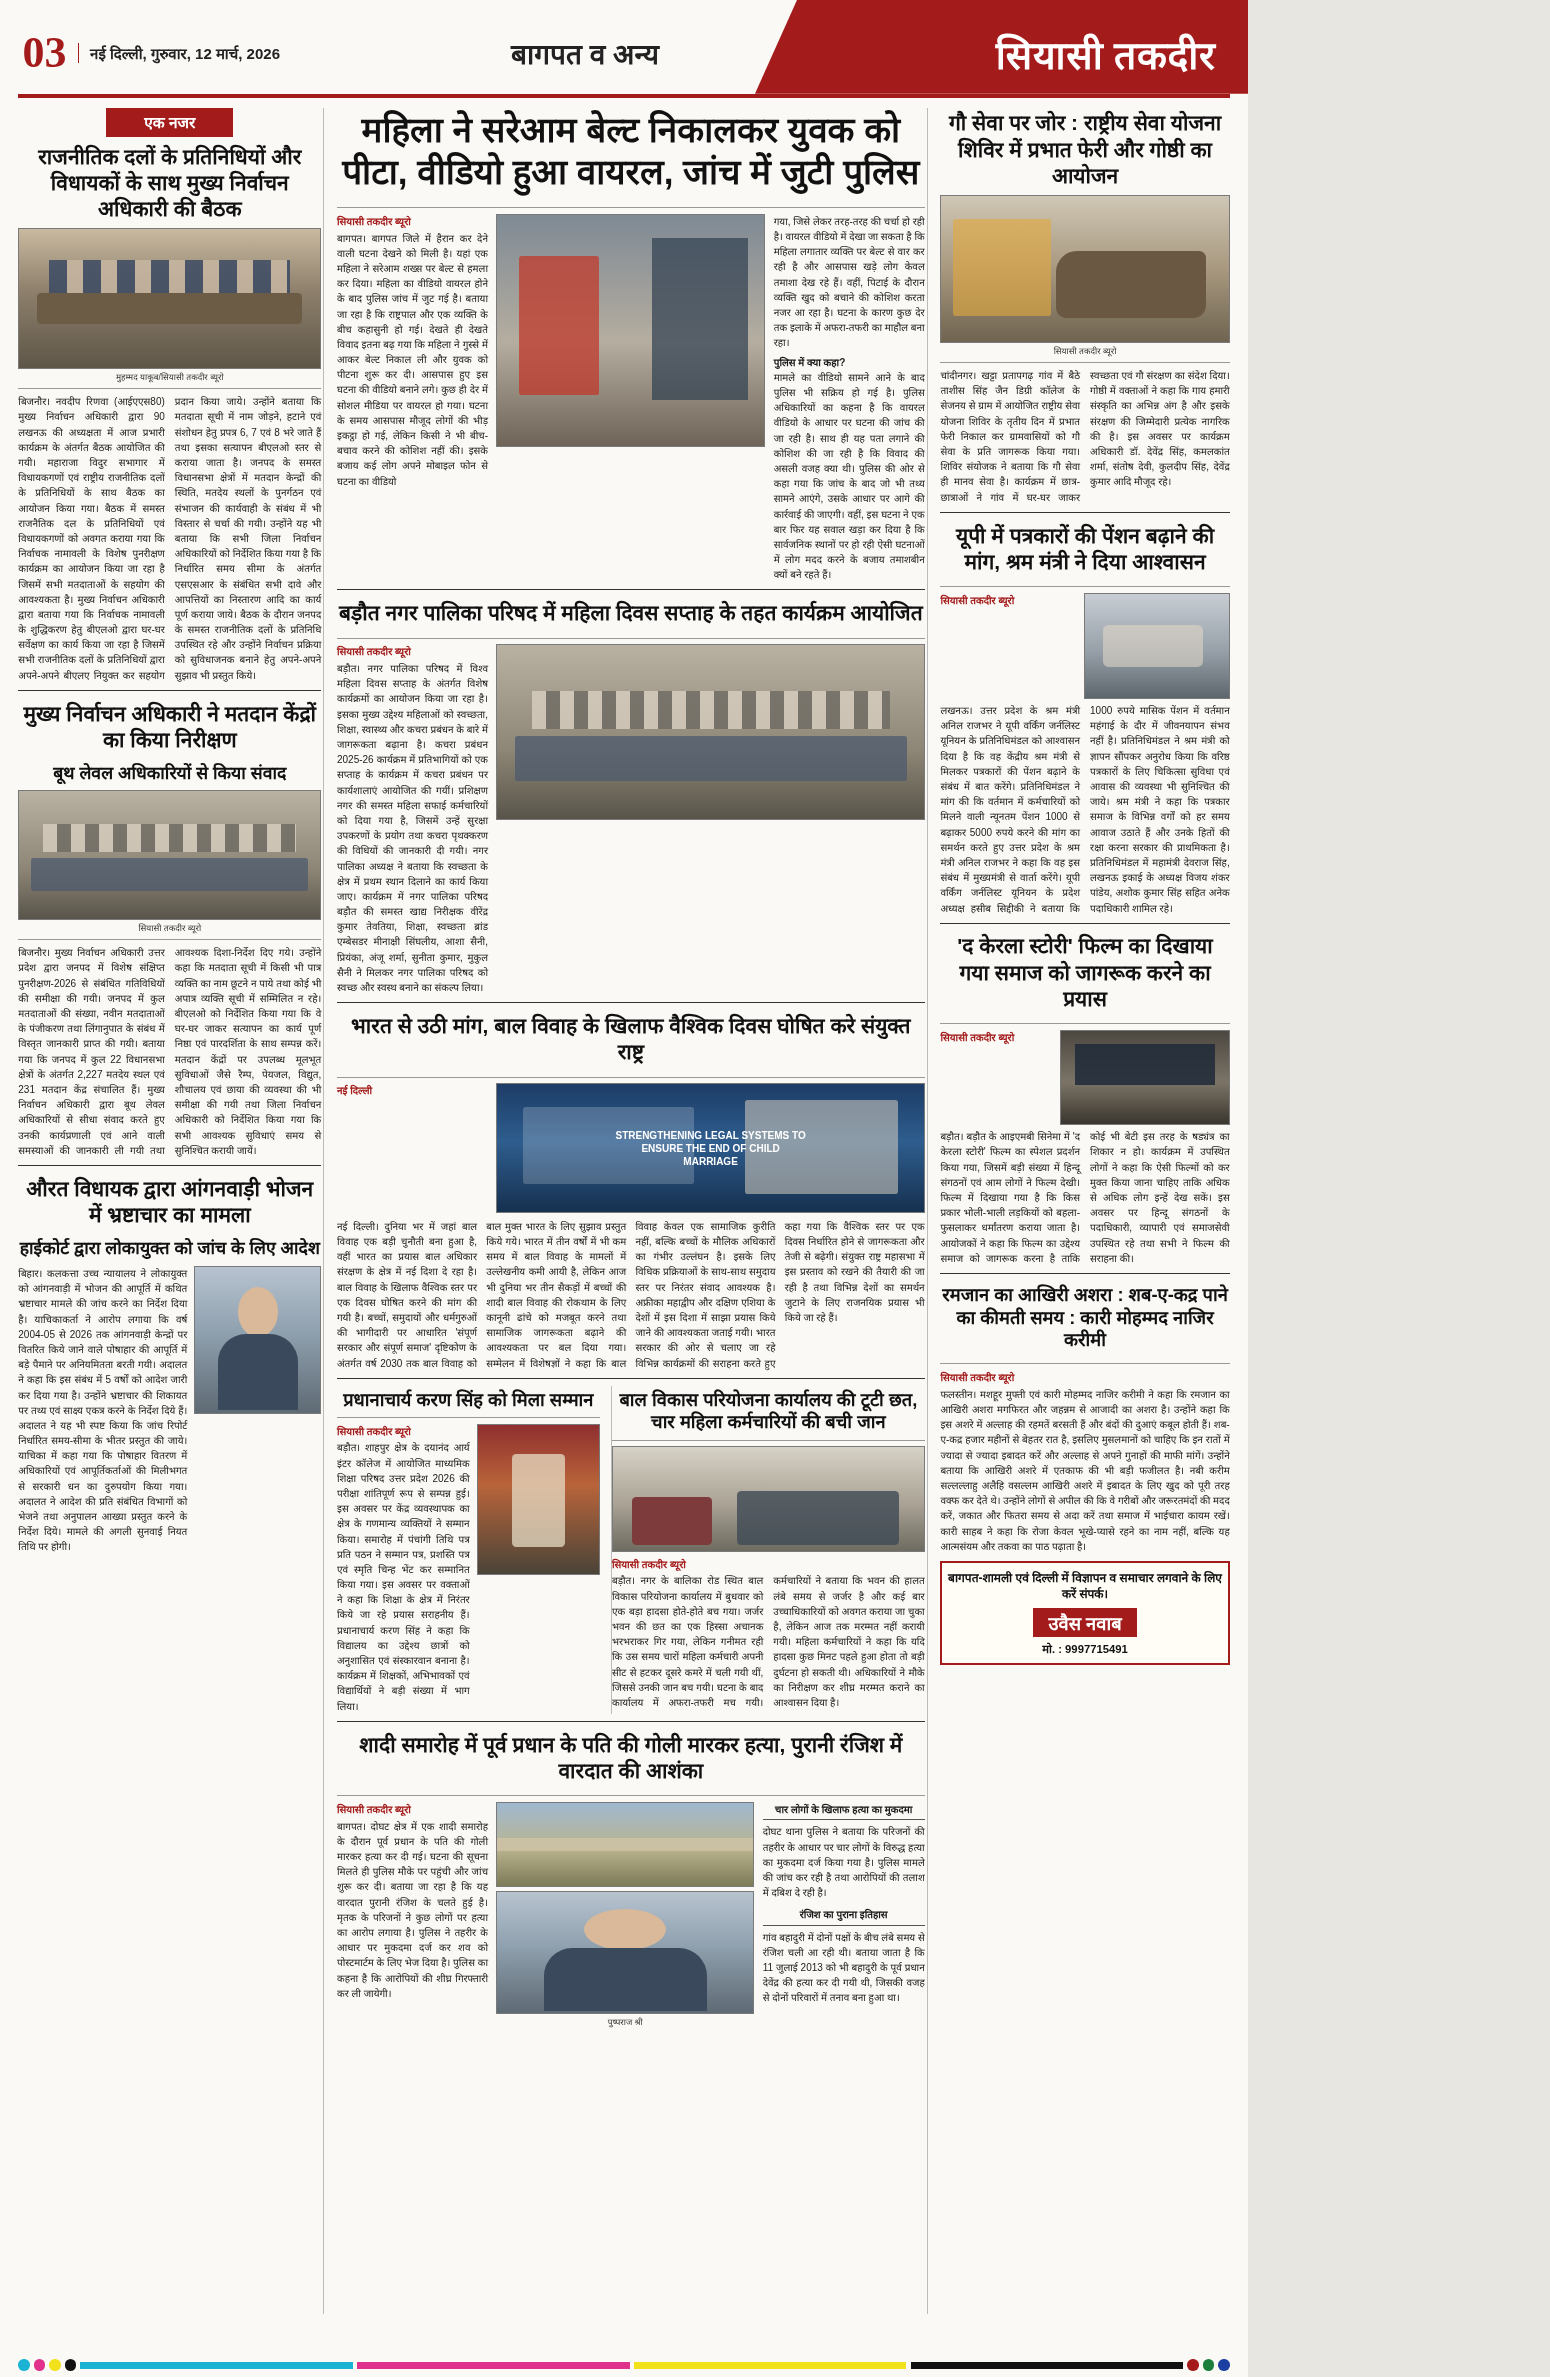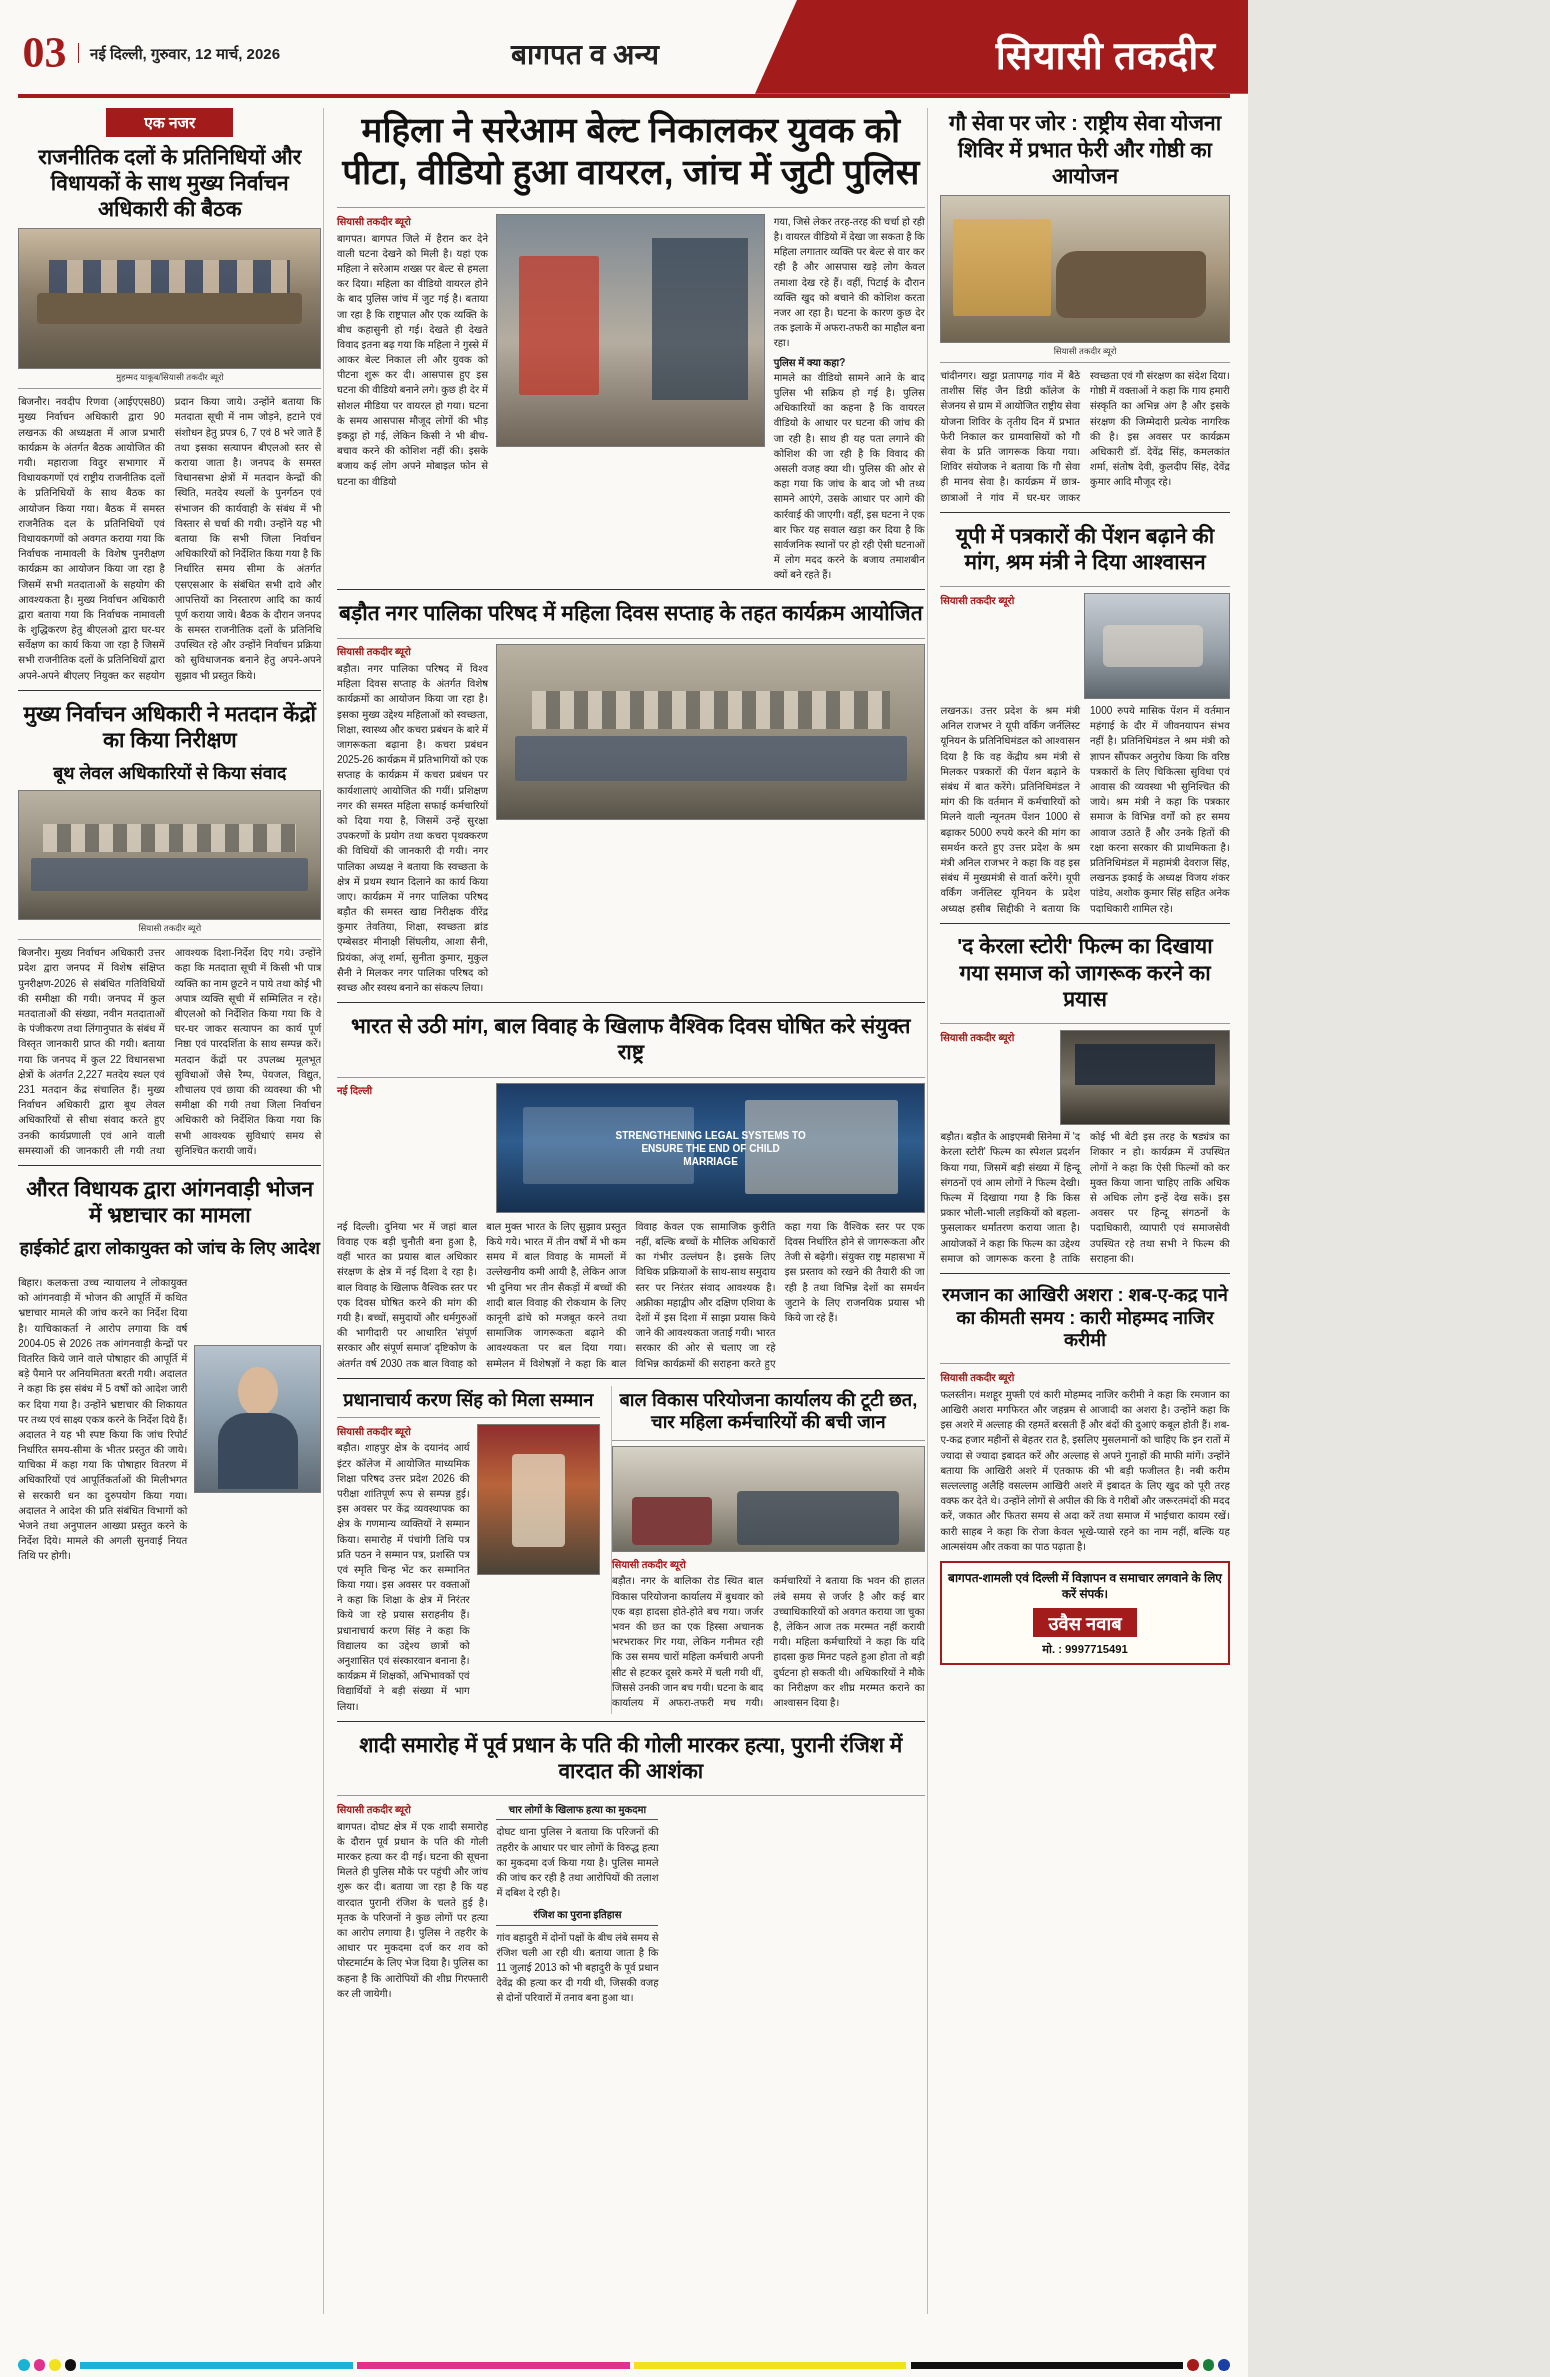--- a/index.html
+++ b/index.html
@@ -240,21 +240,21 @@
       <h3 class="sub">बूथ लेवल अधिकारियों से किया संवाद</h3>
       <div class="photo ph-hall" style="height:130px"></div>
       <div class="cap">सियासी तकदीर ब्यूरो</div>
       <div class="rule-thin"></div>
       <div class="body cols2">बिजनौर। मुख्य निर्वाचन अधिकारी उत्तर प्रदेश द्वारा जनपद में विशेष संक्षिप्त पुनरीक्षण-2026 से संबंधित गतिविधियों की समीक्षा की गयी। जनपद में कुल मतदाताओं की संख्या, नवीन मतदाताओं के पंजीकरण तथा लिंगानुपात के संबंध में विस्तृत जानकारी प्राप्त की गयी। बताया गया कि जनपद में कुल 22 विधानसभा क्षेत्रों के अंतर्गत 2,227 मतदेय स्थल एवं 231 मतदान केंद्र संचालित हैं। मुख्य निर्वाचन अधिकारी द्वारा बूथ लेवल अधिकारियों से सीधा संवाद करते हुए उनकी कार्यप्रणाली एवं आने वाली समस्याओं की जानकारी ली गयी तथा आवश्यक दिशा-निर्देश दिए गये। उन्होंने कहा कि मतदाता सूची में किसी भी पात्र व्यक्ति का नाम छूटने न पाये तथा कोई भी अपात्र व्यक्ति सूची में सम्मिलित न रहे। बीएलओ को निर्देशित किया गया कि वे घर-घर जाकर सत्यापन का कार्य पूर्ण निष्ठा एवं पारदर्शिता के साथ सम्पन्न करें। मतदान केंद्रों पर उपलब्ध मूलभूत सुविधाओं जैसे रैम्प, पेयजल, विद्युत, शौचालय एवं छाया की व्यवस्था की भी समीक्षा की गयी तथा जिला निर्वाचन अधिकारी को निर्देशित किया गया कि सभी आवश्यक सुविधाएं समय से सुनिश्चित करायी जायें।</div>
 
       <div class="rule"></div>
 
       <h2 class="head">औरत विधायक द्वारा आंगनवाड़ी भोजन में भ्रष्टाचार का मामला</h2>
       <h3 class="sub">हाईकोर्ट द्वारा लोकायुक्त को जांच के लिए आदेश</h3>
-      <div style="display:flex; gap:7px; margin-top:10px;align-items:center;">
+      <div style="display:flex; gap:7px; margin-top:1px;">
         <div class="body" style="flex:1; text-align:justify;">बिहार। कलकत्ता उच्च न्यायालय ने लोकायुक्त को आंगनवाड़ी में भोजन की आपूर्ति में कथित भ्रष्टाचार मामले की जांच करने का निर्देश दिया है। याचिकाकर्ता ने आरोप लगाया कि वर्ष 2004-05 से 2026 तक आंगनवाड़ी केन्द्रों पर वितरित किये जाने वाले पोषाहार की आपूर्ति में बड़े पैमाने पर अनियमितता बरती गयी। अदालत ने कहा कि इस संबंध में 5 वर्षों को आदेश जारी कर दिया गया है। उन्होंने भ्रष्टाचार की शिकायत पर तथ्य एवं साक्ष्य एकत्र करने के निर्देश दिये हैं। अदालत ने यह भी स्पष्ट किया कि जांच रिपोर्ट निर्धारित समय-सीमा के भीतर प्रस्तुत की जाये। याचिका में कहा गया कि पोषाहार वितरण में अधिकारियों एवं आपूर्तिकर्ताओं की मिलीभगत से सरकारी धन का दुरुपयोग किया गया। अदालत ने आदेश की प्रति संबंधित विभागों को भेजने तथा अनुपालन आख्या प्रस्तुत करने के निर्देश दिये। मामले की अगली सुनवाई नियत तिथि पर होगी।</div>
         <div class="photo ph-portrait" style="width:127px; height:148px; flex:none"></div>
       </div>
     </div>
 
     <div class="col sep" style="padding-left:12.7px">
 
       <h1 class="bighead">महिला ने सरेआम बेल्ट निकालकर युवक को पीटा, वीडियो हुआ वायरल, जांच में जुटी पुलिस</h1>
       <div class="rule-thin"></div>
 
@@ -321,20 +321,25 @@
       </div>
 
       <div class="rule"></div>
 
       <h2 class="head">शादी समारोह में पूर्व प्रधान के पति की गोली मारकर हत्या, पुरानी रंजिश में वारदात की आशंका</h2>
       <div class="rule-thin"></div>
       <div style="display:flex; gap:8.5px;">
         <div style="width:151px; flex:none;">
           <div class="byline">सियासी तकदीर ब्यूरो</div>
           <div class="body">बागपत। दोघट क्षेत्र में एक शादी समारोह के दौरान पूर्व प्रधान के पति की गोली मारकर हत्या कर दी गई। घटना की सूचना मिलते ही पुलिस मौके पर पहुंची और जांच शुरू कर दी। बताया जा रहा है कि यह वारदात पुरानी रंजिश के चलते हुई है। मृतक के परिजनों ने कुछ लोगों पर हत्या का आरोप लगाया है। पुलिस ने तहरीर के आधार पर मुकदमा दर्ज कर शव को पोस्टमार्टम के लिए भेज दिया है। पुलिस का कहना है कि आरोपियों की शीघ्र गिरफ्तारी कर ली जायेगी।</div>
+        </div>
+        <div style="flex:1;">
+          <div class="photo ph-field" style="height:85px"></div>
+          <div class="photo ph-portrait" style="height:123px; margin-top:4.2px"></div>
+          <div class="cap">पुष्पराज श्री</div>
         </div>
         <div style="width:162px; flex:none;">
           <div class="body" style="font-weight:bold; text-align:center; border-bottom:0.7px solid #555; padding-bottom:2.1px;">चार लोगों के खिलाफ हत्या का मुकदमा</div>
           <div class="body mt6">दोघट थाना पुलिस ने बताया कि परिजनों की तहरीर के आधार पर चार लोगों के विरुद्ध हत्या का मुकदमा दर्ज किया गया है। पुलिस मामले की जांच कर रही है तथा आरोपियों की तलाश में दबिश दे रही है।</div>
           <div class="body mt10" style="font-weight:bold; text-align:center; border-bottom:0.7px solid #555; padding-bottom:2.1px;">रंजिश का पुराना इतिहास</div>
           <div class="body mt6">गांव बहादुरी में दोनों पक्षों के बीच लंबे समय से रंजिश चली आ रही थी। बताया जाता है कि 11 जुलाई 2013 को भी बहादुरी के पूर्व प्रधान देवेंद्र की हत्या कर दी गयी थी, जिसकी वजह से दोनों परिवारों में तनाव बना हुआ था।</div>
         </div>
       </div>
     </div>
 

